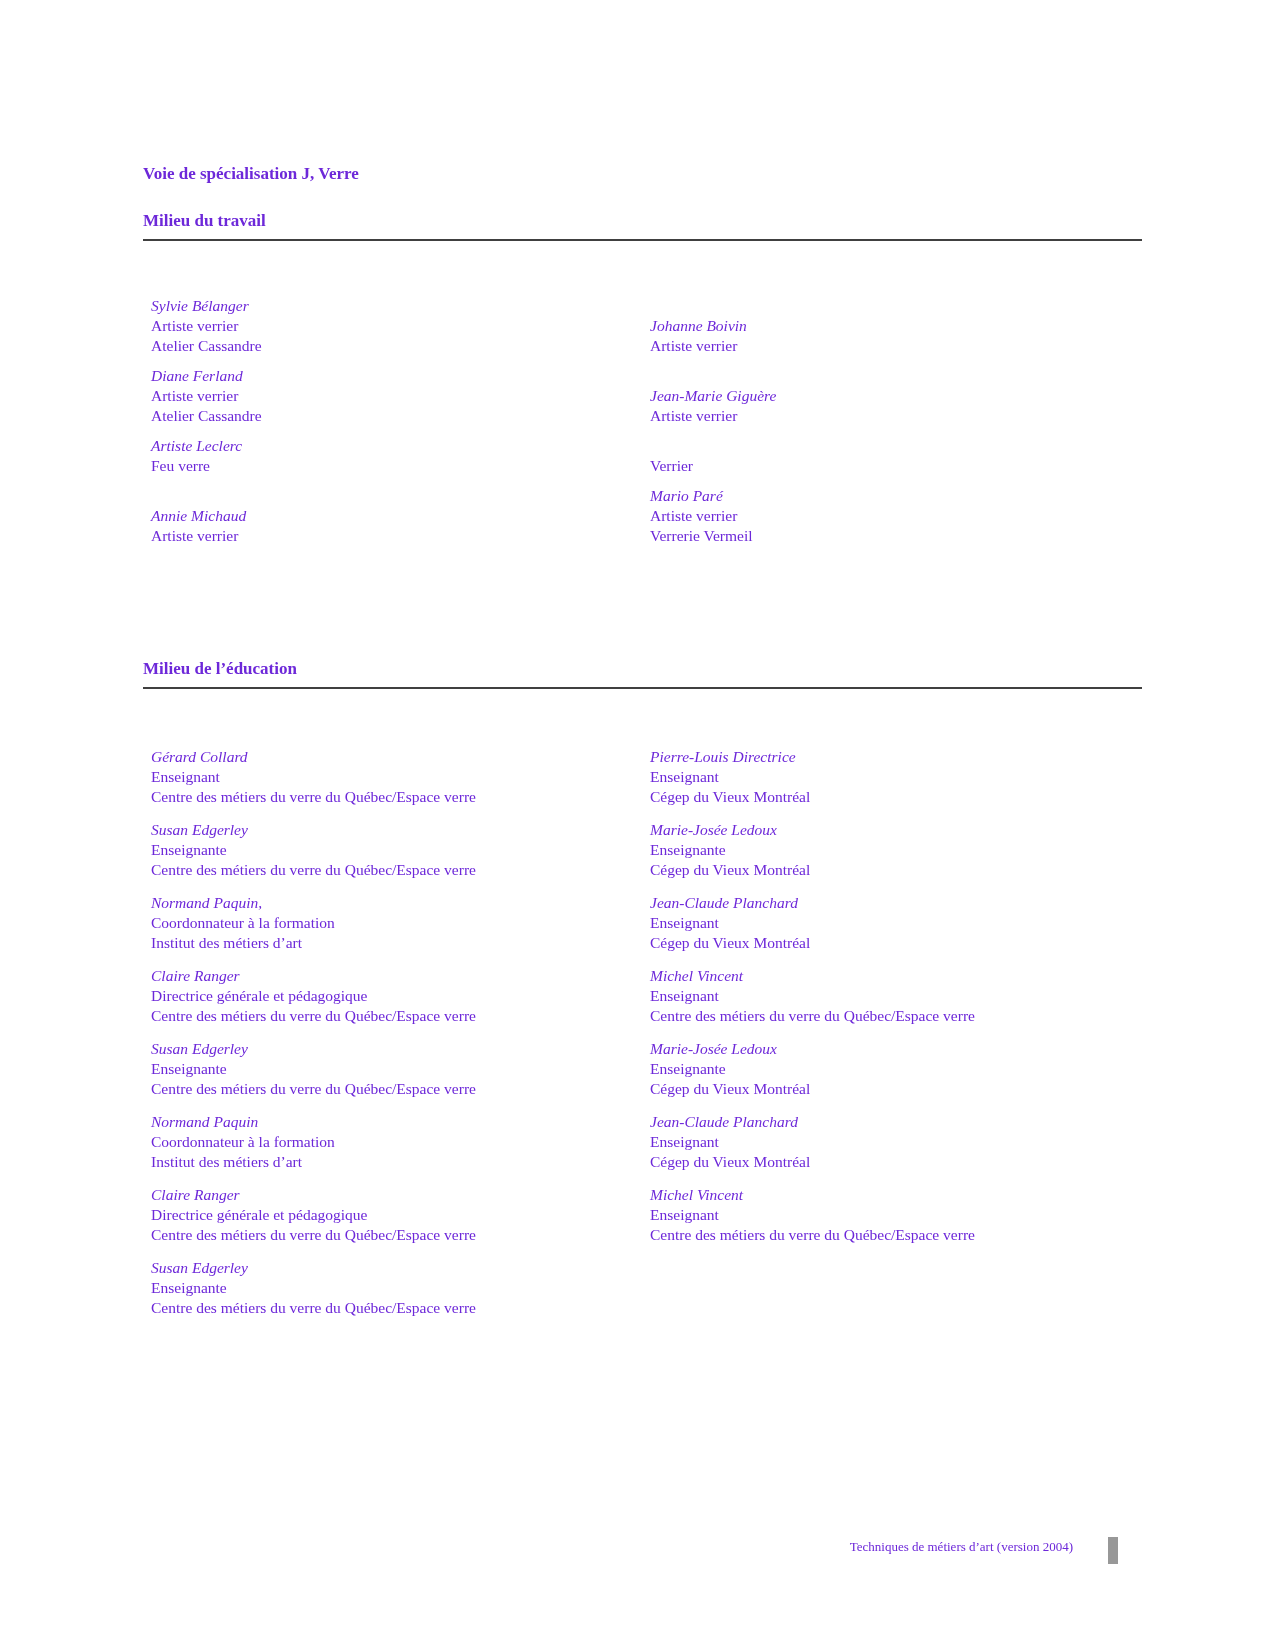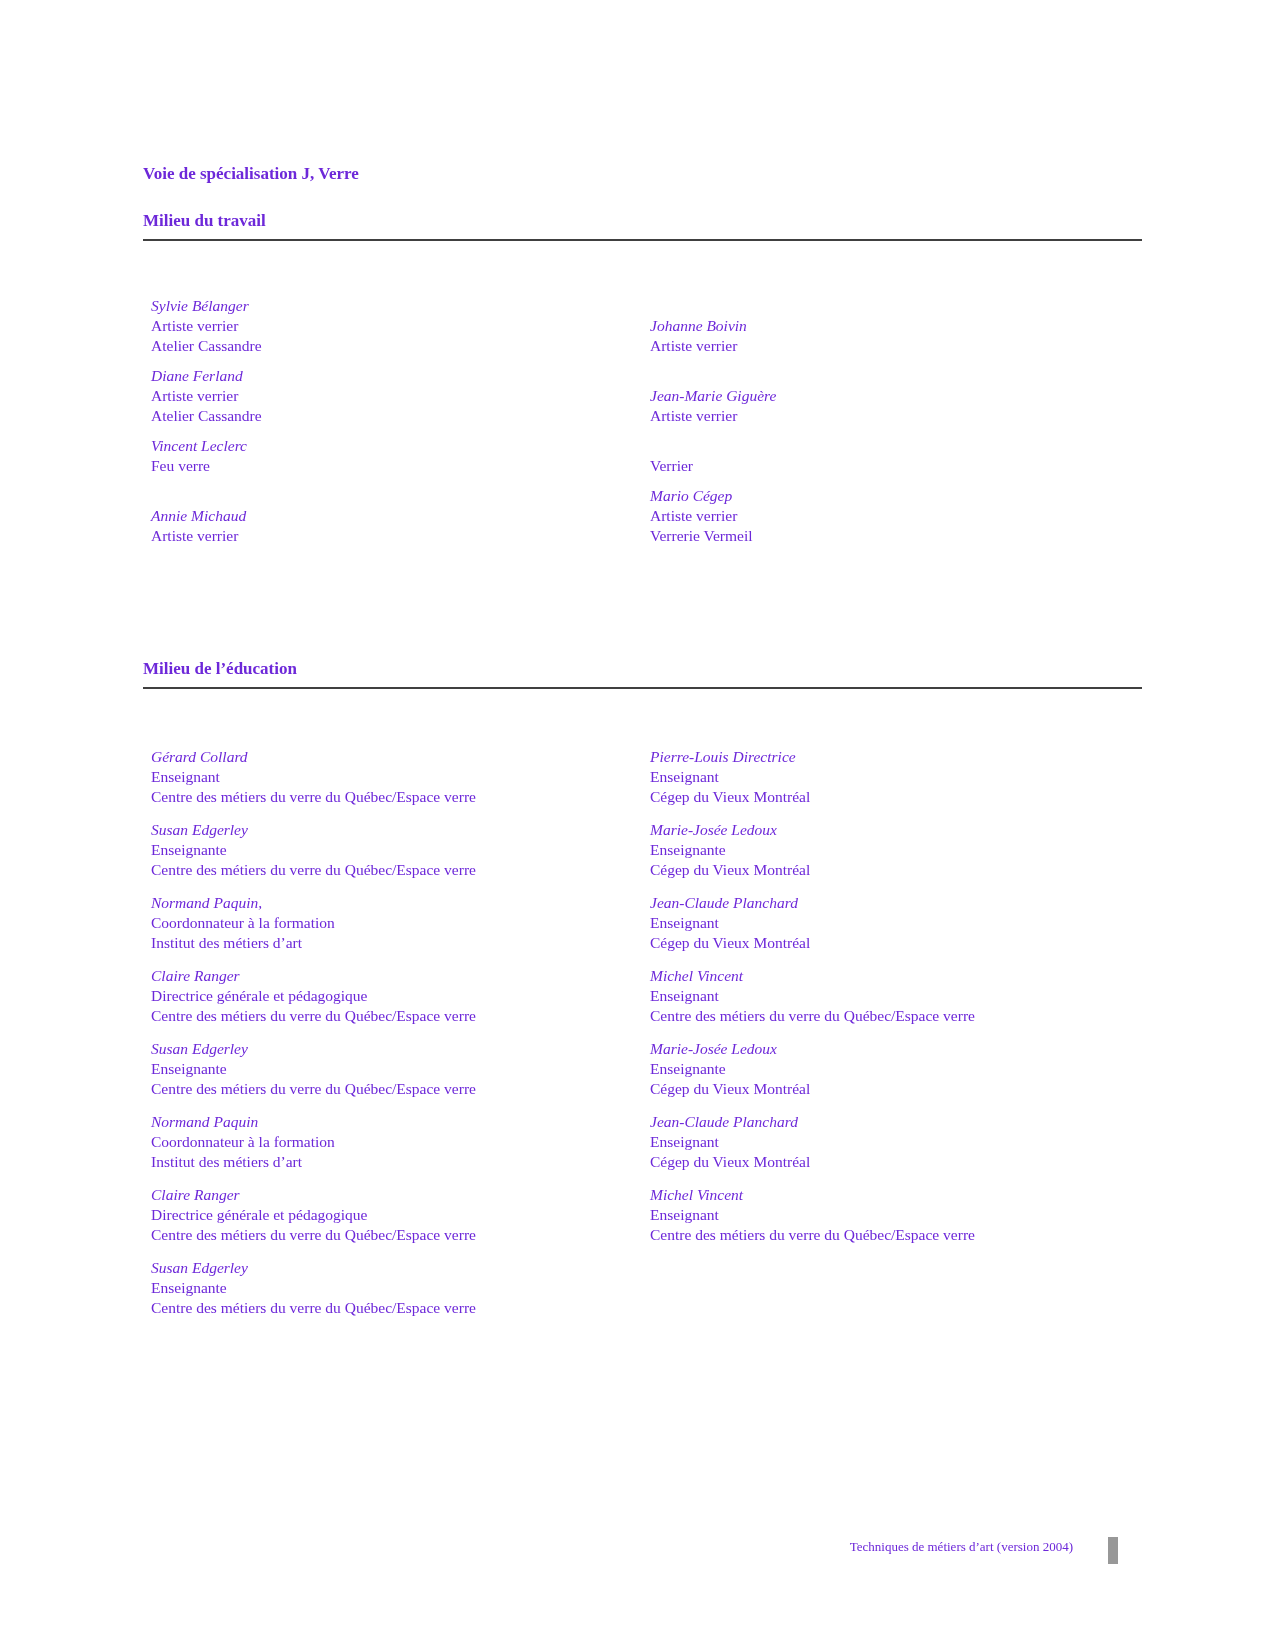--- a/index.html
+++ b/index.html
@@ -96,34 +96,34 @@
             <div class="person-line">Artiste verrier</div>
             <div class="person-line">Atelier Cassandre</div>
           </div>
           <div class="cell">
             <div class="person-name">Jean-Marie Giguère</div>
             <div class="person-line">Artiste verrier</div>
           </div>
         </div>
         <div class="row">
           <div class="cell">
-            <div class="person-name">Vincent Leclerc</div>
+            <div class="person-name">Artiste Leclerc</div>
             <div class="person-line">Feu verre</div>
           </div>
           <div class="cell">
             <div class="person-line">Verrier</div>
           </div>
         </div>
         <div class="row">
           <div class="cell">
             <div class="person-name">Annie Michaud</div>
             <div class="person-line">Artiste verrier</div>
           </div>
           <div class="cell">
-            <div class="person-name">Mario Cégep</div>
+            <div class="person-name">Mario Paré</div>
             <div class="person-line">Artiste verrier</div>
             <div class="person-line">Verrerie Vermeil</div>
           </div>
         </div>
       </div>
   </section>
 
   <section class="doc-section section-education">
     <h2 class="section-heading">Milieu de l’éducation</h2>
     <div class="rows">

